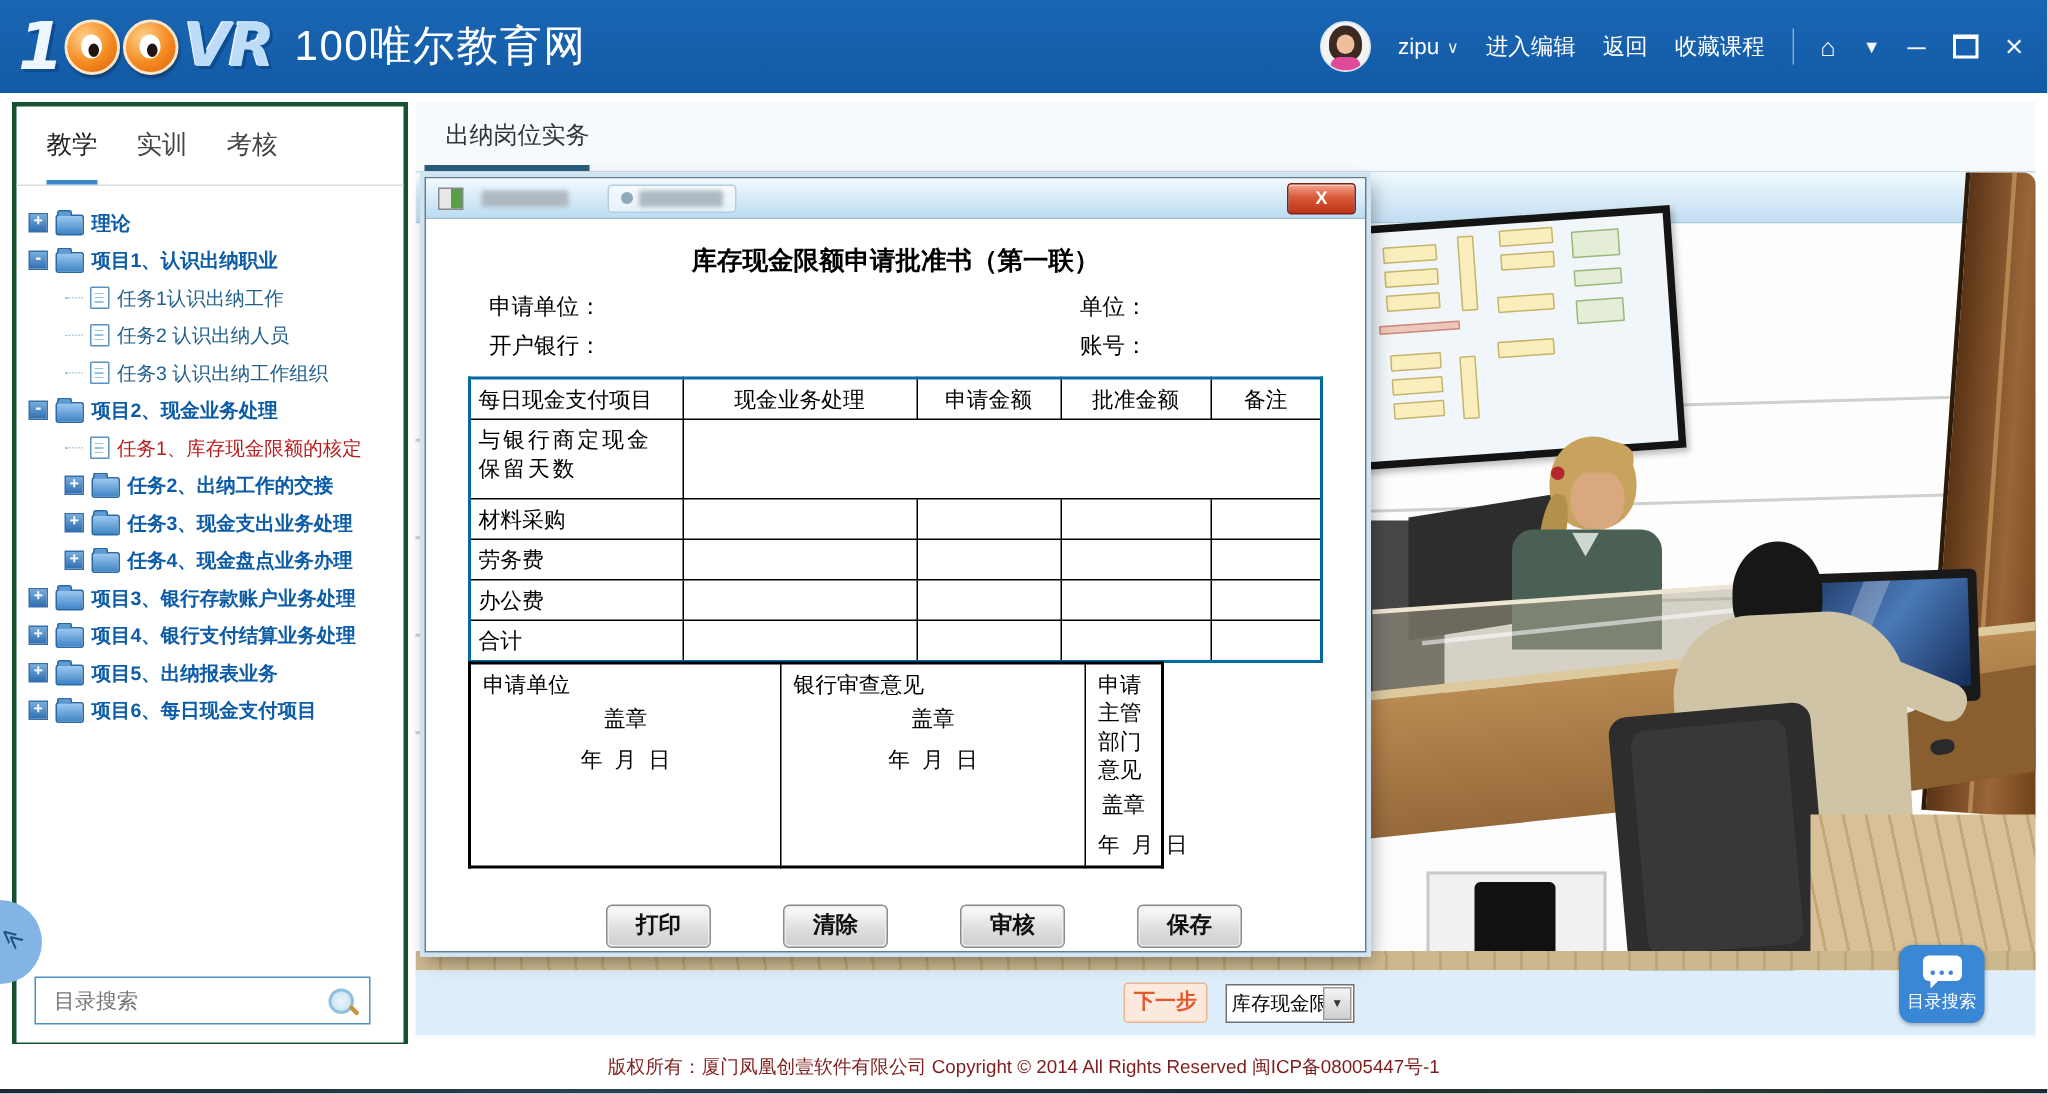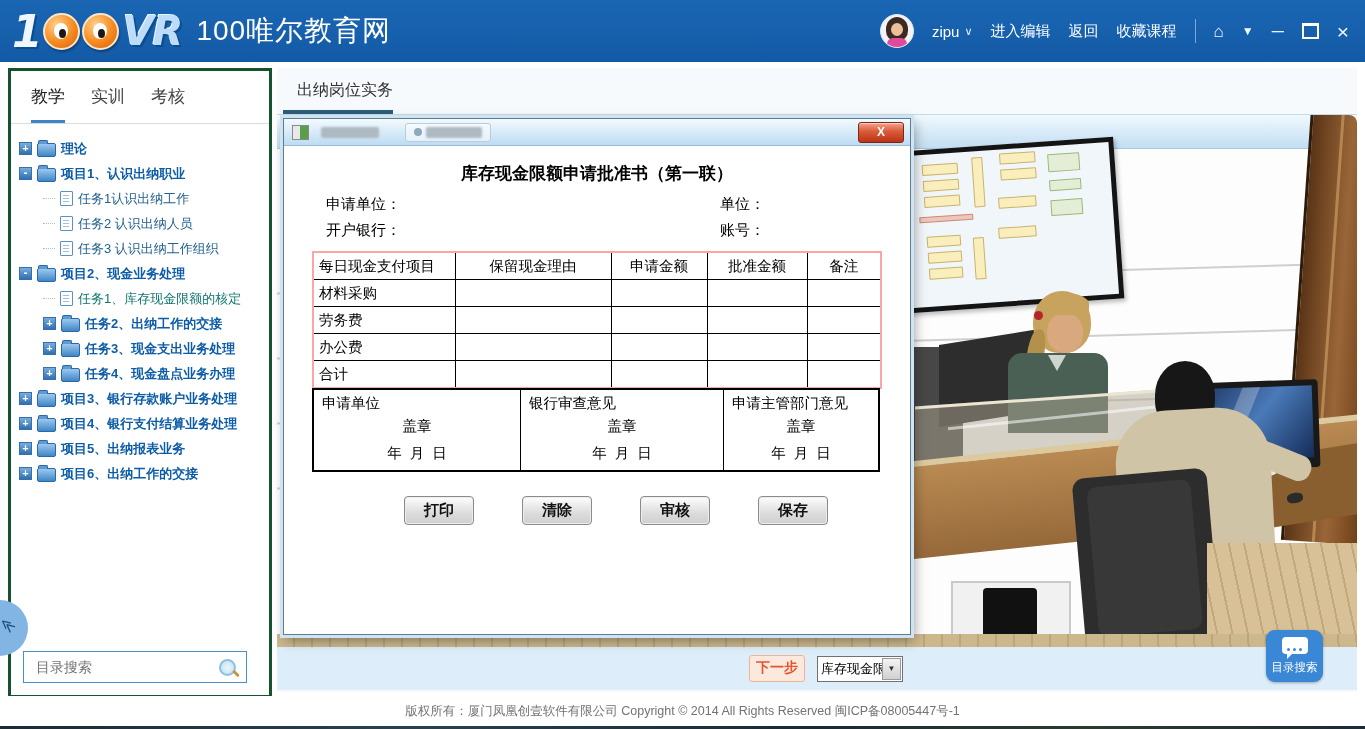--- a/index.html
+++ b/index.html
@@ -37,21 +37,21 @@
   .ti.lv1{margin-left:24px;}
   .exp{width:11px;height:11px;border:1px solid #3a6ea8;background:linear-gradient(#76aede,#2f6fb2);color:#fff;font:bold 10px/9px "DejaVu Sans Mono",monospace;text-align:center;flex:none;}
   .exp.plus::after{content:"+";}
   .exp.minus::after{content:"-";}
   .fold{width:17px;height:12px;background:linear-gradient(#9cc8ef,#3f86c6);border:1px solid #2b69a6;border-radius:2px;position:relative;flex:none;margin-top:2px;}
   .fold::before{content:"";position:absolute;left:0;top:-4px;width:8px;height:3px;background:#5e9bd2;border:1px solid #2b69a6;border-bottom:none;border-radius:2px 2px 0 0;}
   .pg{width:11px;height:13px;background:#fff;border:1px solid #5a92c4;border-radius:1px;position:relative;flex:none;}
   .pg::after{content:"";position:absolute;left:2px;top:3px;width:6px;height:7px;background:repeating-linear-gradient(#9cc2dd 0 1px,transparent 1px 3px);}
   .tl{font-size:13px;color:#0d5ca8;font-weight:bold;}
   .ti.leaf .tl{color:#23618d;font-weight:normal;}
-  .ti.sel .tl{color:#0f766e;}
+  .ti.sel .tl{color:#b91c1c;}
   .dots{width:12px;border-top:1px dotted #a8c4d8;flex:none;}
   .searchbox{position:absolute;left:12px;bottom:12px;width:222px;height:30px;border:1px solid #4a90c8;background:#fff;display:flex;align-items:center;}
   .searchbox input{border:none;outline:none;flex:1;margin-left:10px;font-size:14px;color:#555;background:transparent;font-family:inherit;}
   .mag{width:13px;height:13px;border:2px solid #8fc0e0;border-radius:50%;position:relative;margin-right:14px;background:radial-gradient(#eaf6fd,#bfe0f2);flex:none;cursor:pointer;}
   .mag::after{content:"";position:absolute;left:11px;top:11px;width:8px;height:3px;background:#c8963f;transform:rotate(45deg);border-radius:2px;}
   .collapser{position:absolute;left:-28px;top:600px;width:56px;height:56px;border-radius:50%;background:#82b4e4;z-index:5;cursor:pointer;}
   .collapser span{position:absolute;right:12px;top:16px;color:#1d4f80;font-size:15px;transform:rotate(40deg);}
 
   
   .main{position:absolute;left:277px;top:68px;width:1080px;height:624px;background:#f6fafd;}
@@ -112,47 +112,47 @@
   .tinyuser{width:8px;height:8px;border-radius:50%;background:#8fa8ba;}
   .blob2{width:56px;}
   .dclose{position:absolute;right:6px;top:3px;width:44px;height:19px;border-radius:3px;background:linear-gradient(#f5a38e,#d85b38 45%,#bc3317);border:1px solid #7e2412;color:#fff;font:bold 12px/18px "Liberation Sans",sans-serif;text-align:center;cursor:pointer;box-shadow:inset 0 1px 0 rgba(255,255,255,.5);}
   .dbody{padding:0 28px;color:#000;}
   .ftitle{text-align:center;font-size:17px;font-weight:bold;margin:16px 0 10px;}
   .frow{position:relative;height:26px;font-size:15px;}
   .frow .l1{position:absolute;left:14px;}
   .frow .l2{position:absolute;left:408px;}
   table.ftab{border-collapse:collapse;margin-top:4px;width:568px;table-layout:fixed;}
   table.ftab td,table.ftab th{border:1px solid #000;font-size:14.5px;font-weight:normal;padding:2px 5px;height:22px;}
-  table.ftab{border:2px solid #fca5a5;}
+  table.ftab{border:2px solid #0369a1;}
   table.ftab th{text-align:center;}
   table.ftab th:first-child{text-align:left;}
   td.rl{text-align:left;}
   tr.tall td{height:46px;vertical-align:top;padding-top:4px;letter-spacing:2px;}
-  table.sig{border-collapse:collapse;width:568px;table-layout:fixed;margin-top:-1px;}
+  table.sig{border-collapse:collapse;width:464px;table-layout:fixed;margin-top:-1px;}
   table.sig{border:2px solid #000;}
   table.sig td{border:1px solid #000;height:72px;vertical-align:top;padding:4px 8px;font-size:14.5px;}
   .stamp{text-align:center;margin-top:4px;}
   .sdate{text-align:center;margin-top:8px;white-space:pre;}
   .btnrow{display:flex;margin:24px 0 0 92px;gap:48px;}
   .wbtn{width:68px;height:27px;background:linear-gradient(#fefefe,#dcdcdc 60%,#cfcfcf);border:1px solid #8b8b8b;border-radius:4px;font:bold 15px/25px "Liberation Sans",sans-serif;text-align:center;color:#111;cursor:pointer;box-shadow:0 0 0 1px #eee inset;}
 
   
   .bluebar{position:absolute;left:0;bottom:2px;width:100%;height:43px;background:#ddeefa;display:flex;align-items:center;}
   .nextbtn{margin-left:472px;width:54px;height:25px;background:#fce9dd;border:1px solid #f0b390;border-radius:3px;color:#e4572e;font:bold 14px/23px "Liberation Sans",sans-serif;text-align:center;cursor:pointer;}
   .cselect{margin-left:12px;width:84px;height:24px;border:1px solid #707070;background:#fff;display:flex;align-items:center;cursor:pointer;}
   .cselect .val{flex:1;font-size:13px;white-space:nowrap;overflow:hidden;padding-left:3px;}
   .cselect .arrbox{width:17px;height:20px;margin-right:1px;background:linear-gradient(#f4f4f4,#d0d0d0);border:1px solid #9a9a9a;font-size:8px;line-height:20px;text-align:center;color:#333;flex:none;}
   .chatbtn{position:absolute;left:1266px;top:630px;width:57px;height:52px;background:#3a87d6;border-radius:9px;z-index:12;cursor:pointer;text-align:center;box-shadow:0 1px 3px rgba(0,0,0,.3);}
   .bubble{width:26px;height:17px;background:#fff;border-radius:4px;margin:7px auto 0;position:relative;}
   .bubble::after{content:"";position:absolute;left:5px;bottom:-5px;border:4px solid transparent;border-top-color:#fff;border-left-color:#fff;}
   .bubble i{display:inline-block;width:3px;height:3px;background:#3a87d6;border-radius:50%;margin:7px 1.5px 0;}
   .chatbtn .clab{color:#fff;font-size:11.5px;margin-top:6px;}
 
   
-  .footer{position:absolute;left:0;bottom:3px;width:100%;height:30px;text-align:center;font-size:12.5px;color:#737373;line-height:30px;background:#fff;}
+  .footer{position:absolute;left:0;bottom:3px;width:100%;height:30px;text-align:center;font-size:12.5px;color:#7f1d1d;line-height:30px;background:#fff;}
   .bstrip{position:absolute;left:0;bottom:0;width:100%;height:3px;background:linear-gradient(90deg,#1d2b33,#27424e 30%,#1b2a31 60%,#2c3a30 80%,#1d2b33);}
 </style>
 </head>
 <body>
 
 <div class="page">
 
   <div class="hdr">
     <div class="logo">
       <span class="one">1</span>
@@ -251,21 +251,21 @@
           <span class="tl">项目4、银行支付结算业务处理</span>
         </div>
       <div class="ti lv0">
           <span class="exp plus"></span>
           <span class="fold"></span>
           <span class="tl">项目5、出纳报表业务</span>
         </div>
       <div class="ti lv0">
           <span class="exp plus"></span>
           <span class="fold"></span>
-          <span class="tl">项目6、出纳工作的交接</span>
+          <span class="tl">项目6、每日现金支付项目</span>
         </div>
     </div>
     <div class="searchbox">
       <input type="text" placeholder="目录搜索" style="">
       <span class="mag"></span>
     </div>
   </div>
   <div class="collapser">
       <span>≪</span>
     </div>
@@ -354,24 +354,28 @@
           <colgroup>
               <col style="width:142px">
               <col style="width:156px">
               <col style="width:96px">
               <col style="width:100px">
               <col style="width:74px">
             </colgroup>
           <tbody>
               <tr>
             <th>每日现金支付项目</th>
-            <th>保留现金理由</th>
+            <th>现金业务处理</th>
             <th>申请金额</th>
             <th>批准金额</th>
             <th>备注</th>
+          </tr>
+          <tr class="tall">
+            <td class="rl">与银行商定现金保留天数</td>
+            <td colspan="4"></td>
           </tr>
           <tr>
             <td class="rl">材料采购</td>
             <td></td>
                 <td></td>
                 <td></td>
                 <td></td>
           </tr>
           <tr>
             <td class="rl">劳务费</td>

